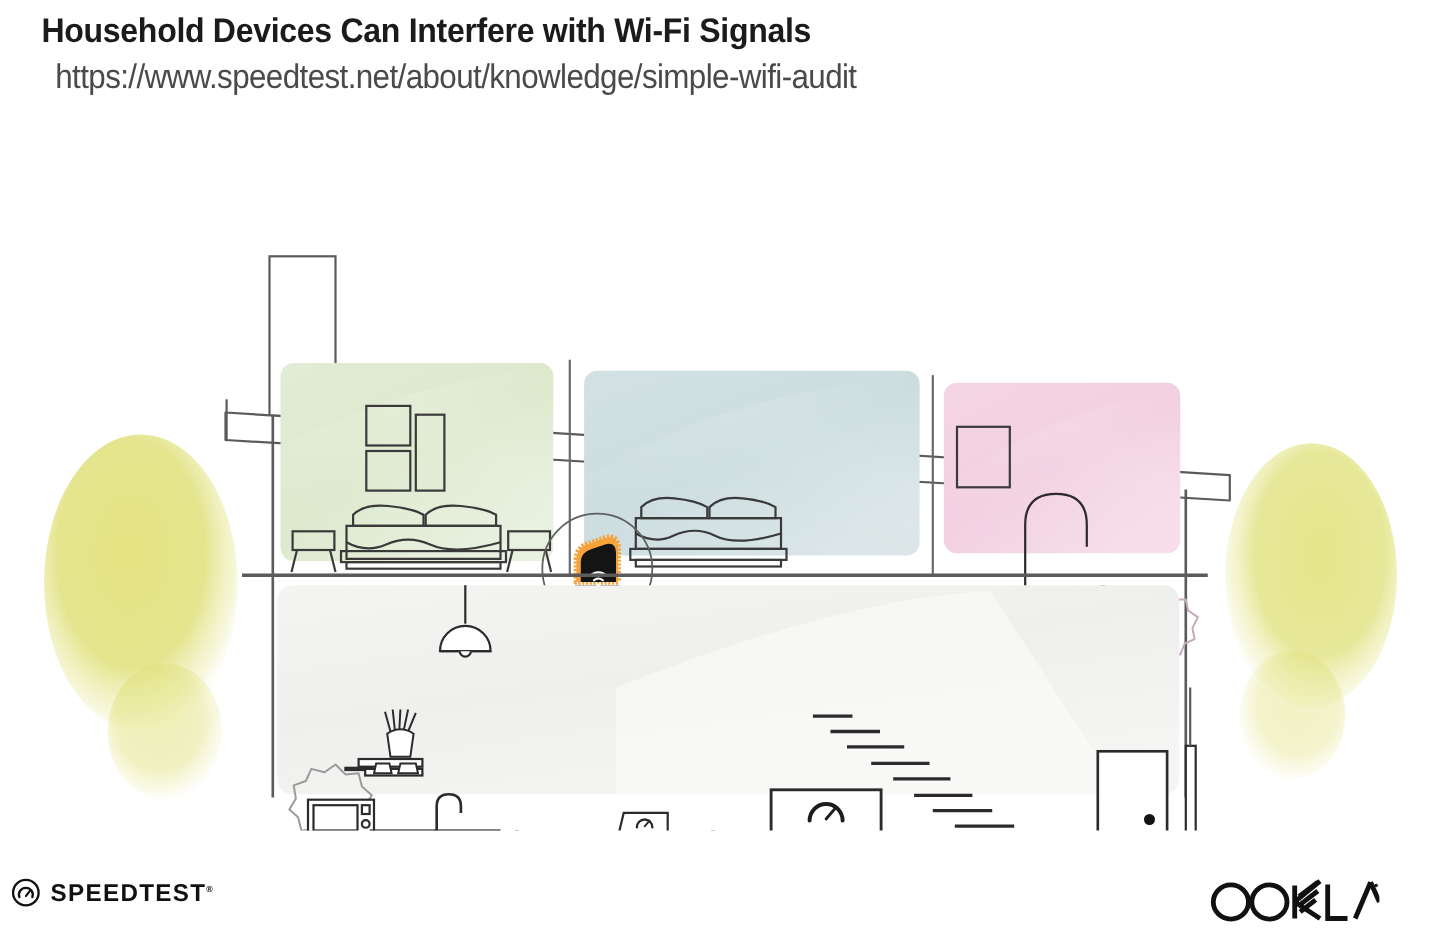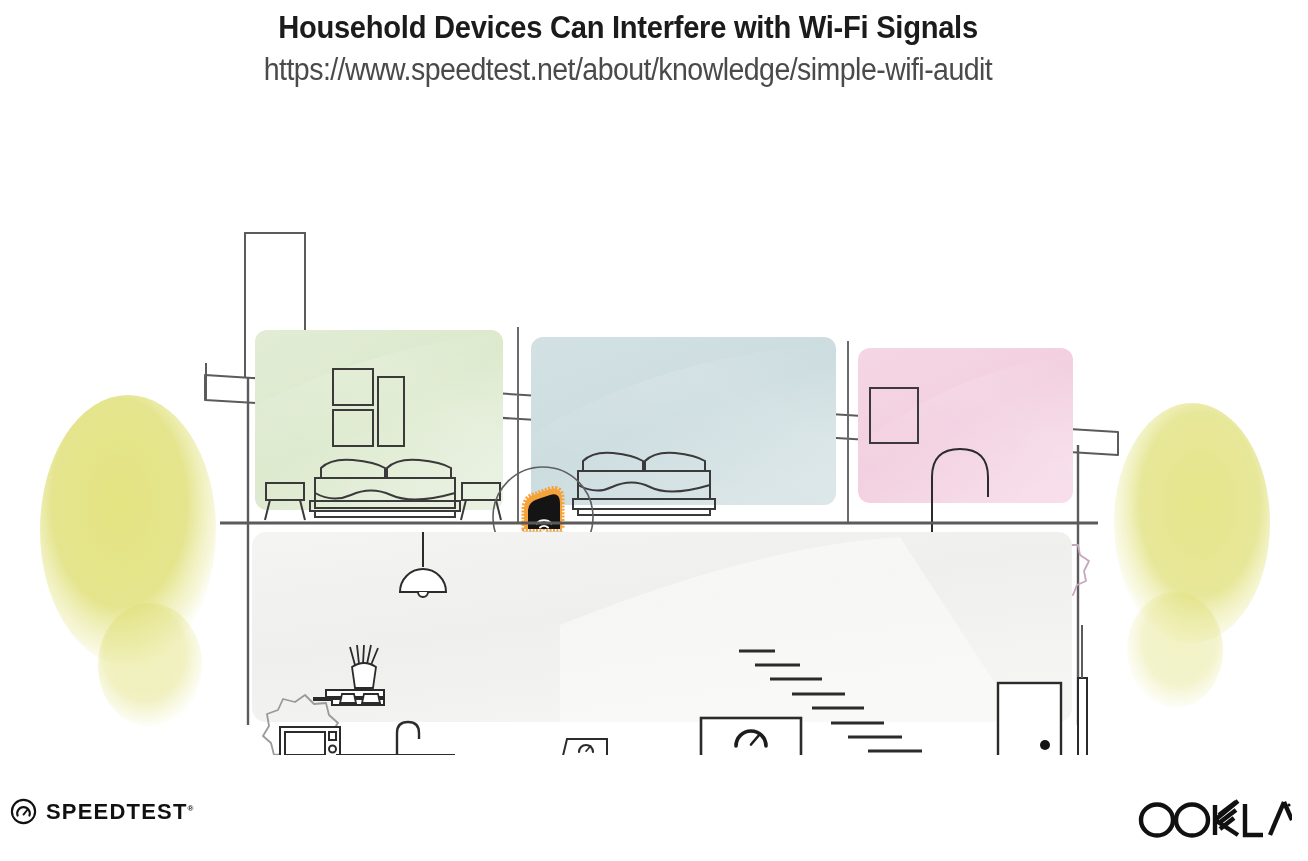--- a/index.html
+++ b/index.html
@@ -6,42 +6,42 @@
   html,body{margin:0;padding:0;}
   body{
     width:1308px;height:861px;
     background:#ffffff;
     font-family:"Liberation Sans",sans-serif;
     overflow:hidden;position:relative;
   }
   #page{position:relative;width:1308px;height:861px;}
 
   
-  .header{position:absolute;left:0;top:0;width:1256px;text-align:center;}
+  .header{position:absolute;left:0;top:0;width:1256px;text-align:left;}
   .title{
     font-family:"Liberation Sans",sans-serif;
     font-weight:bold;font-size:31px;color:#1b1b1b;
     letter-spacing:-0.3px;margin:0;padding-top:10px;
     transform:scaleX(0.94);transform-origin:center;
     white-space:nowrap;
   }
   .subtitle{
     font-family:"Liberation Sans",sans-serif;
     font-weight:400;font-size:31px;color:#4a4a4a;
     margin:0;padding-top:6px;letter-spacing:-0.6px;
     transform:scaleX(0.92);transform-origin:center;
     white-space:nowrap;
   }
 
   
   .illo{position:absolute;left:0;top:105px;width:1308px;height:650px;}
   .illo svg{display:block;}
 
   
-  .footer{position:absolute;left:0;top:790px;width:1248px;height:60px;padding-left:38px;}
+  .footer{position:absolute;left:0;top:790px;width:1248px;height:60px;}
   .brand-speedtest{
     position:absolute;left:10px;top:8px;
     display:flex;align-items:center;gap:9px;
   }
   .brand-speedtest .word{
     font-family:"Liberation Sans",sans-serif;
     font-weight:bold;font-size:22px;letter-spacing:1.2px;color:#111;
     line-height:1;position:relative;
   }
   .brand-speedtest .reg{

